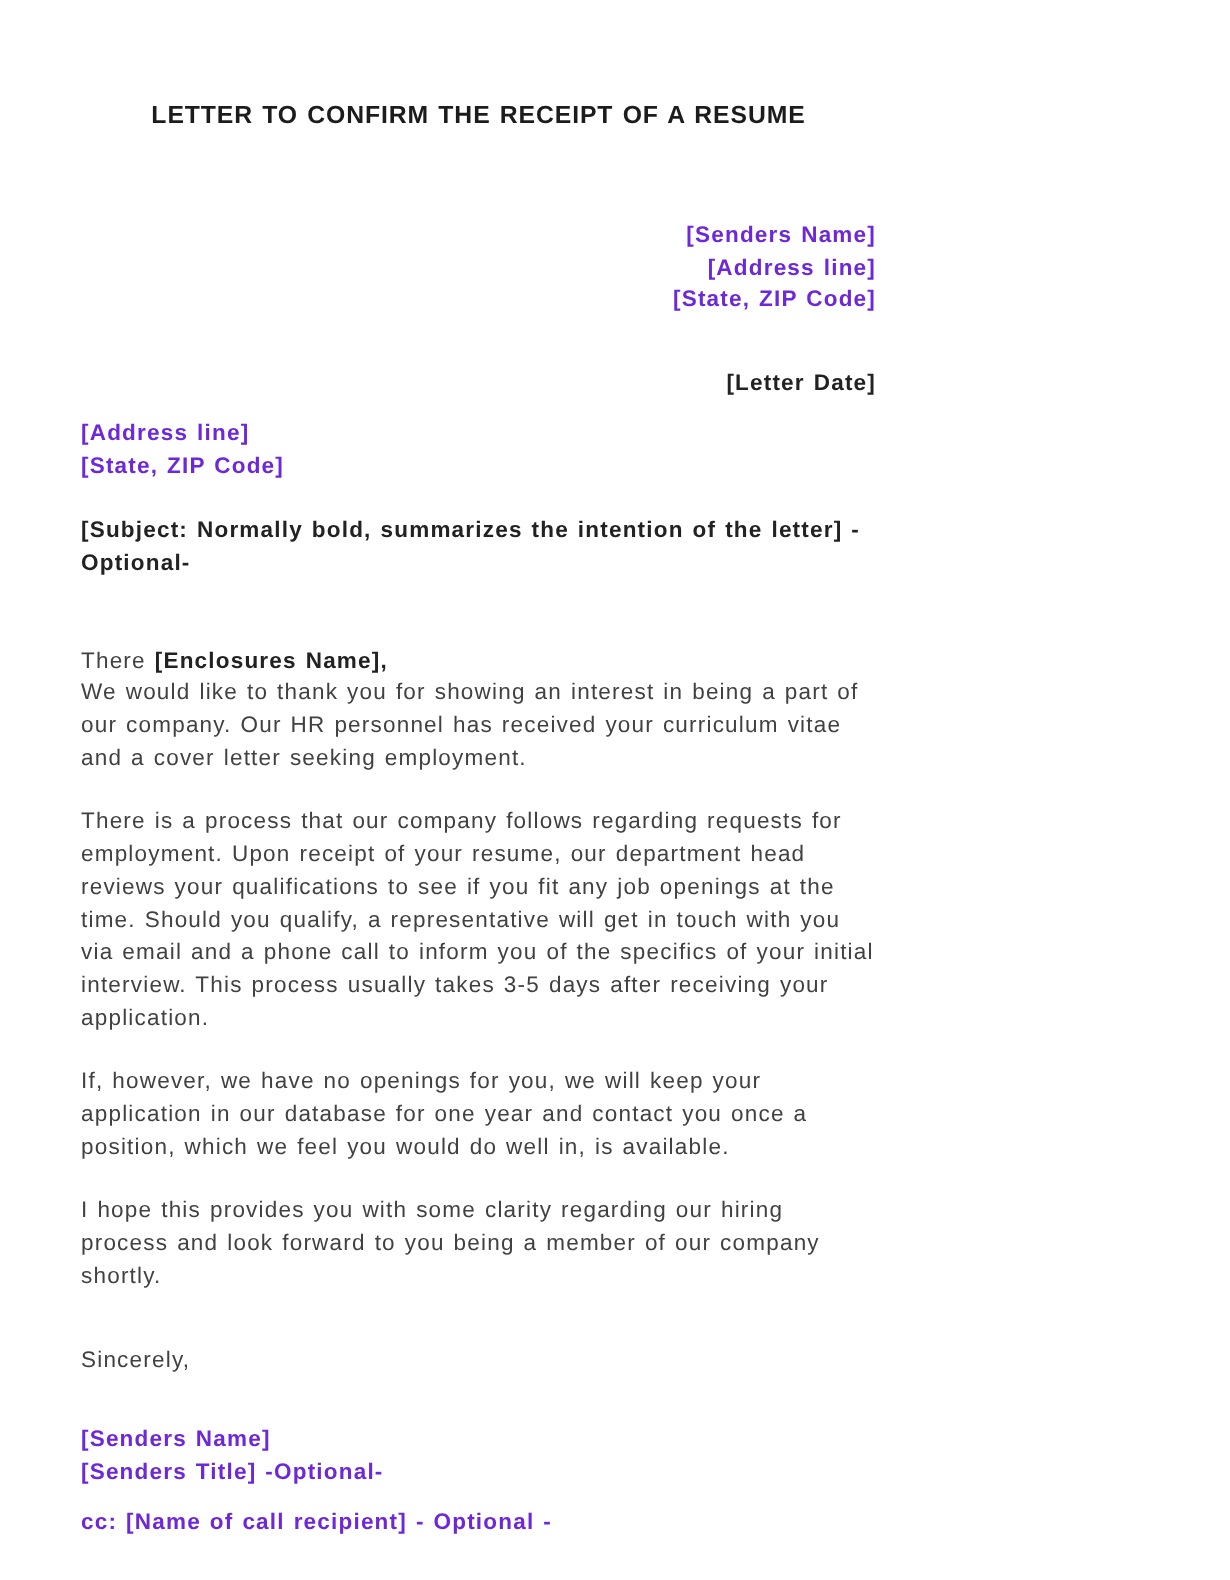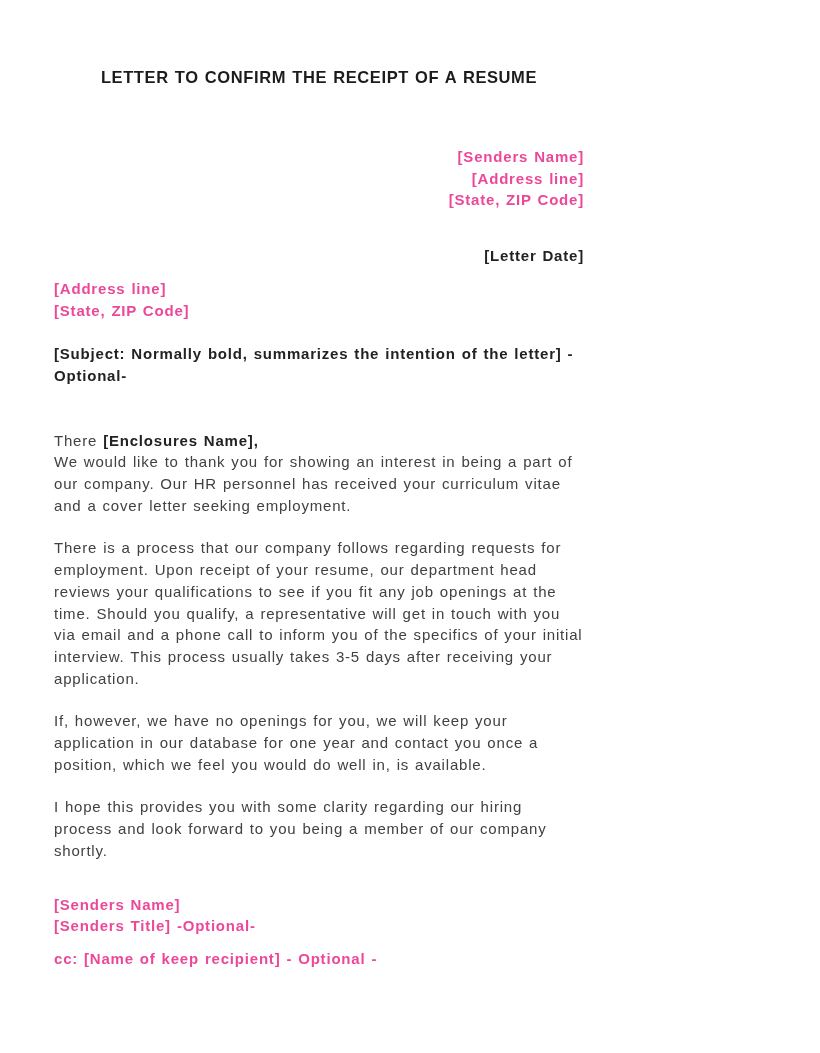--- a/index.html
+++ b/index.html
@@ -27,21 +27,21 @@
     font-size: 16.5px;
     font-weight: bold;
     color: #1c1c1c;
     text-align: center;
     letter-spacing: 0.6px;
     line-height: 22px;
   }
 
   .bold-block {
     font-weight: bold;
-    color: #ec4899;
+    color: #6d28d9;
   }
 
   .align-right { text-align: right; }
 
   .sender-block   { margin-top: 58px; }
   .letter-date    { margin-top: 34px; font-weight: bold; color: #222222; }
   .recipient-block{ margin-top: 11px; }
   .subject-line   { margin-top: 22px; font-weight: bold; color: #222222; }
 
   .para      { margin-top: 21px; color: #414141; }
@@ -82,23 +82,24 @@
     <span>There </span><span class="salutation-name">[Enclosures Name],</span><br>
     <span>We would like to thank you for showing an interest in being a part of our company. Our HR personnel has received your curriculum vitae and a cover letter seeking employment.</span>
   </div>
 
   <div class="para">There is a process that our company follows regarding requests for employment. Upon receipt of your resume, our department head reviews your qualifications to see if you fit any job openings at the time. Should you qualify, a representative will get in touch with you via email and a phone call to inform you of the specifics of your initial interview. This process usually takes 3-5 days after receiving your application.</div>
 
   <div class="para">If, however, we have no openings for you, we will keep your application in our database for one year and contact you once a position, which we feel you would do well in, is available.</div>
 
   <div class="para">I hope this provides you with some clarity regarding our hiring process and look forward to you being a member of our company shortly.</div>
 
+  <div class="closing">Sincerely,</div>
 
   <div class="signature-block bold-block">
     <div>[Senders Name]</div>
     <div>[Senders Title] -Optional-</div>
   </div>
 
   <div class="footer-block bold-block">
-    <div>cc: [Name of keep recipient] - Optional -</div>
+    <div>cc: [Name of call recipient] - Optional -</div>
   </div>
 
 </div>
 
 </body></html>

